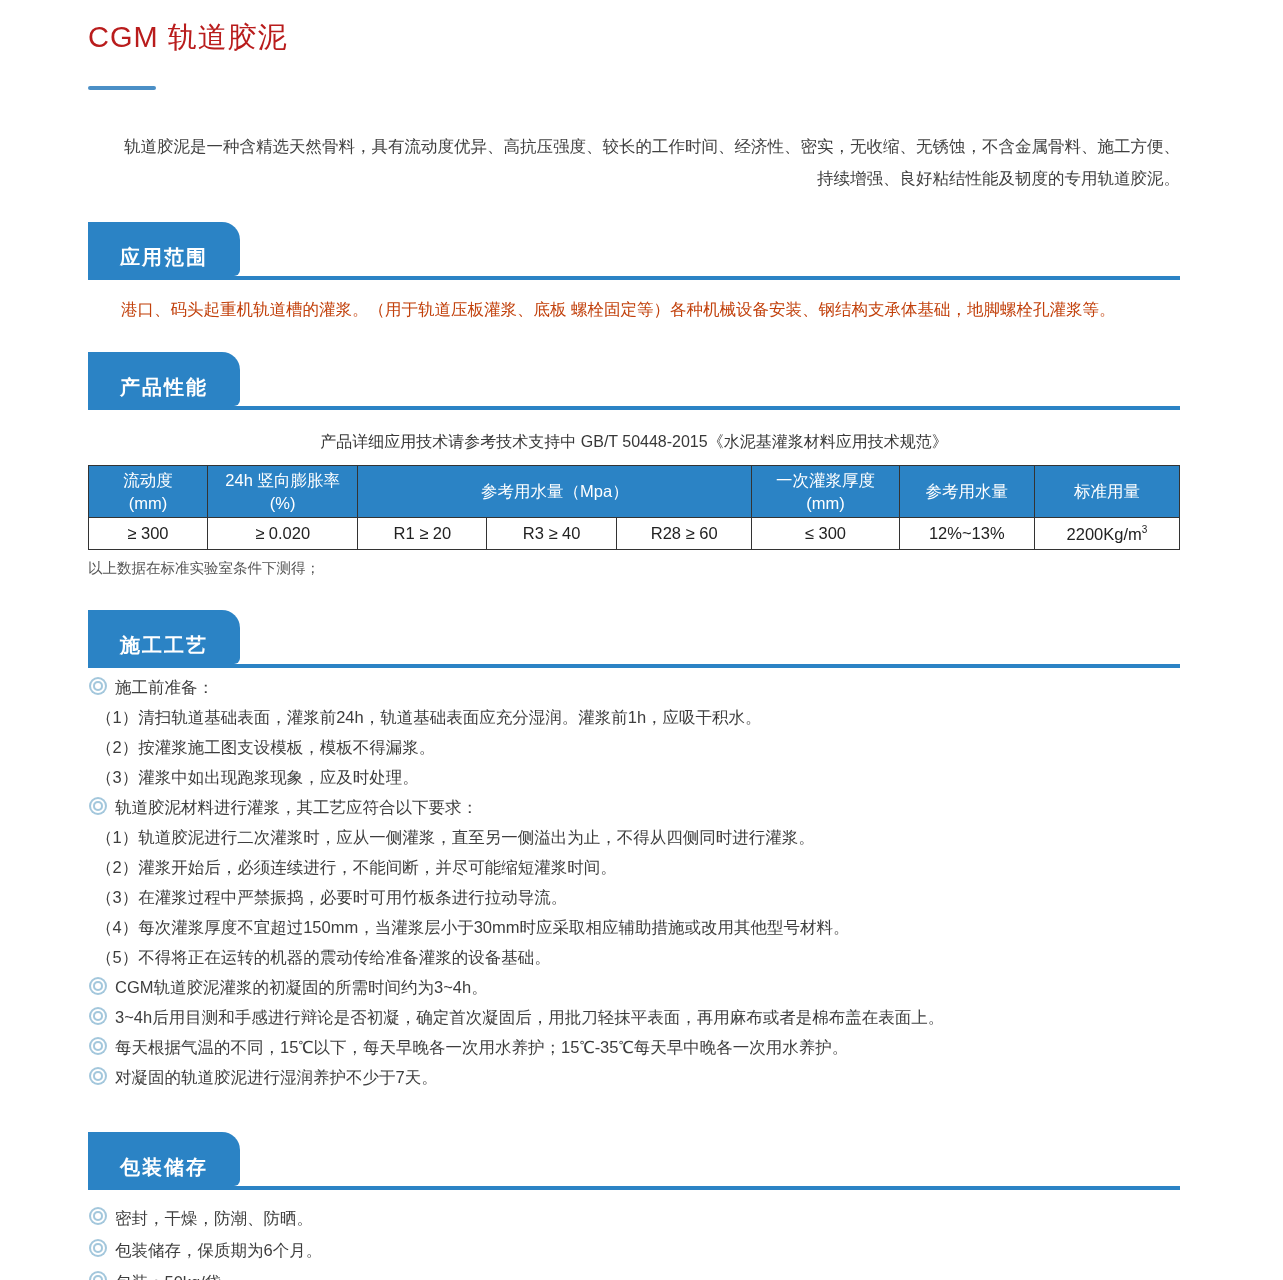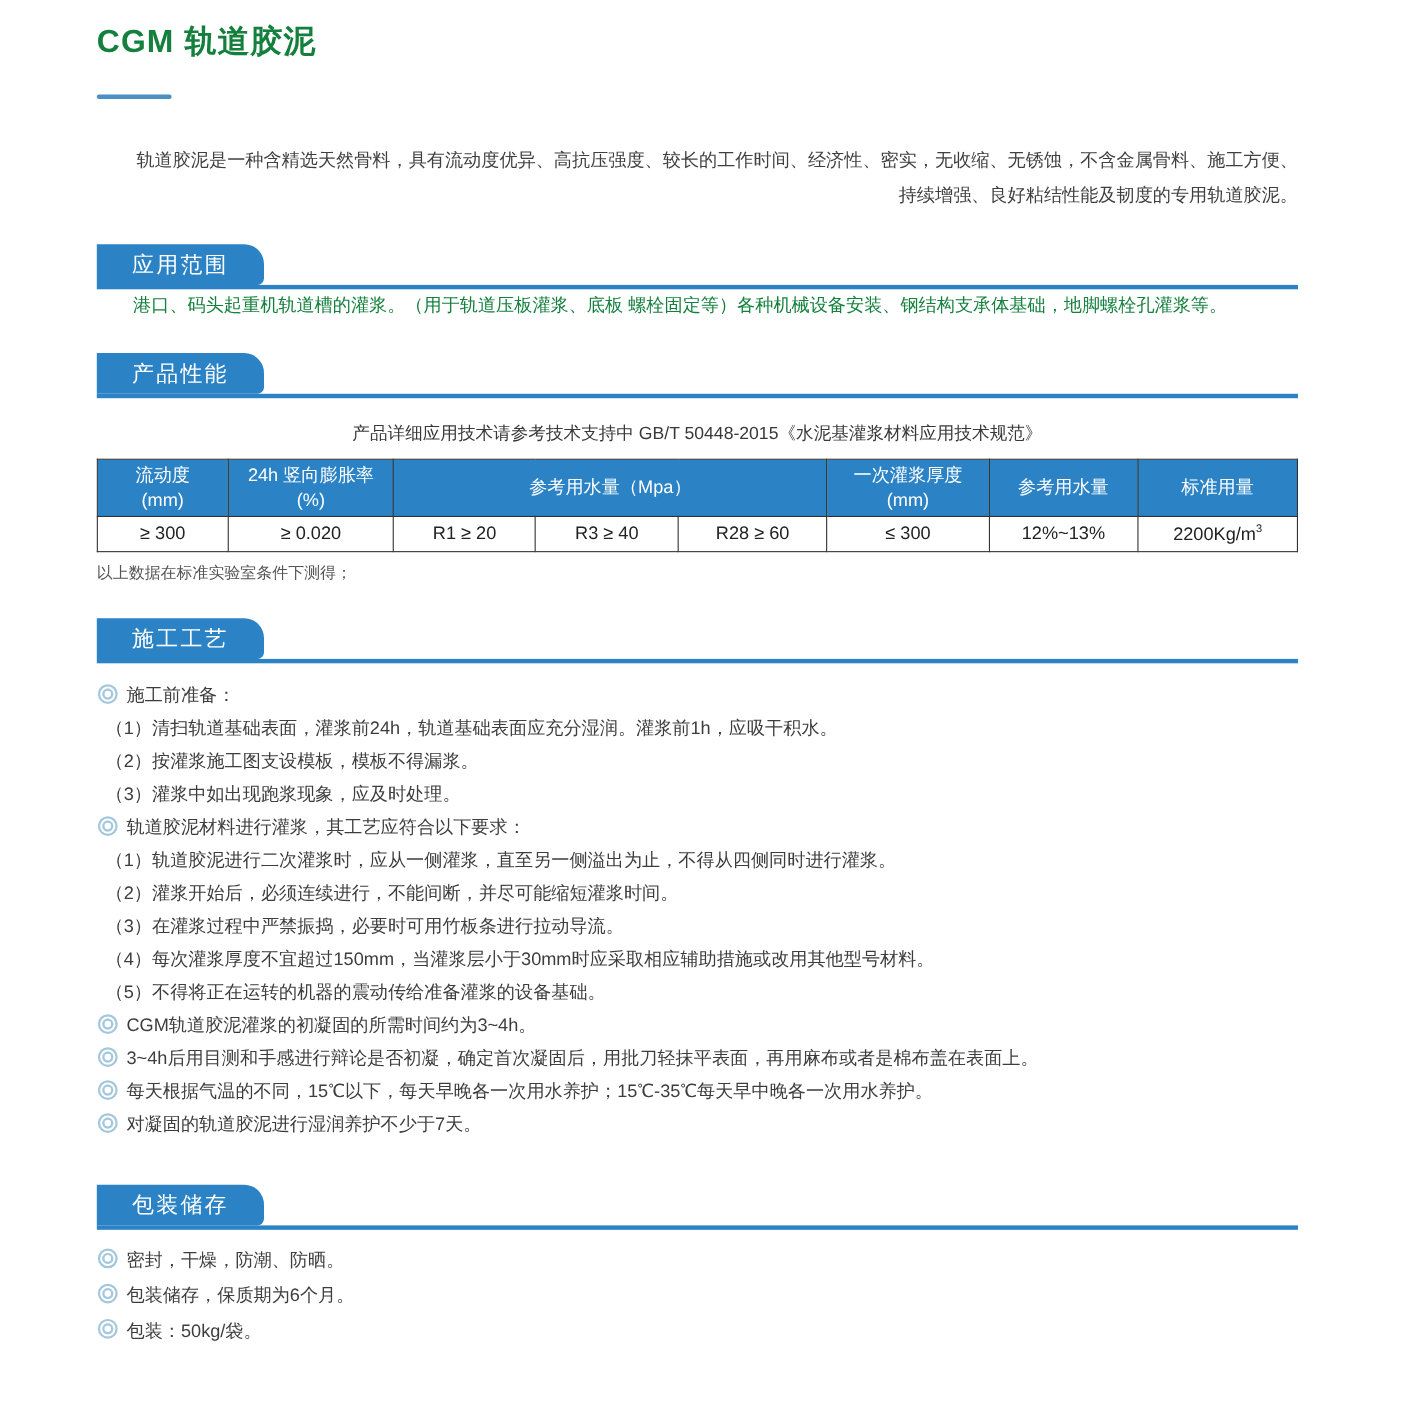--- a/index.html
+++ b/index.html
@@ -10,22 +10,22 @@
     color: #3c3c3c;
     overflow: hidden;
   }
   .page {
     width: 1283px; height: 1280px;
     padding: 18px 103px 0 88px;
   }
   
   .doc-title {
     font-size: 29px;
-    font-weight: bold;
-    color: #15803d;
+    font-weight: normal;
+    color: #b91c1c;
     letter-spacing: 1px;
   }
   .title-underline {
     width: 68px; height: 4px;
     background: #4b8fc6;
     border-radius: 2px;
     margin-top: 28px;
   }
   
   .para {
@@ -39,32 +39,33 @@
   
   .section-bar {
     border-bottom: 4px solid #2b83c5;
     margin-top: 28px;
   }
   .section-tab {
     display: inline-block;
     background: #2b83c5;
     color: #ffffff;
     font-size: 20px;
-    font-weight: normal;
+    font-weight: bold;
     letter-spacing: 2px;
     width: 152px;
     text-align: center;
-    padding: 5px 0 5px 0;
+    padding: 22px 0 5px 0;
     border-top-right-radius: 18px;
     border-bottom-right-radius: 6px;
   }
   .app-text {
+    margin-top: 14px;
     font-size: 16.5px;
     line-height: 30px;
-    color: #15803d;
+    color: #c2410c;
     text-indent: 2em;
   }
   
   .perf-note {
     margin-top: 22px;
     text-align: center;
     font-size: 16px;
     color: #383838;
   }
   table.perf {
@@ -93,21 +94,21 @@
     color: #222222;
     background: #ffffff;
   }
   table.perf td sup { font-size: 10px; }
   .table-footnote {
     margin-top: 9px;
     font-size: 14.5px;
     color: #555555;
   }
   
-  .item-list { margin-top: 14px; }
+  .item-list { margin-top: 4px; }
   .pack-list { margin-top: 12px; }
   .item {
     display: flex;
     align-items: flex-start;
     line-height: 30px;
     font-size: 16.5px;
     color: #3d3d3d;
   }
   .pack-list .item { line-height: 32px; }
   .bullet-icon {

